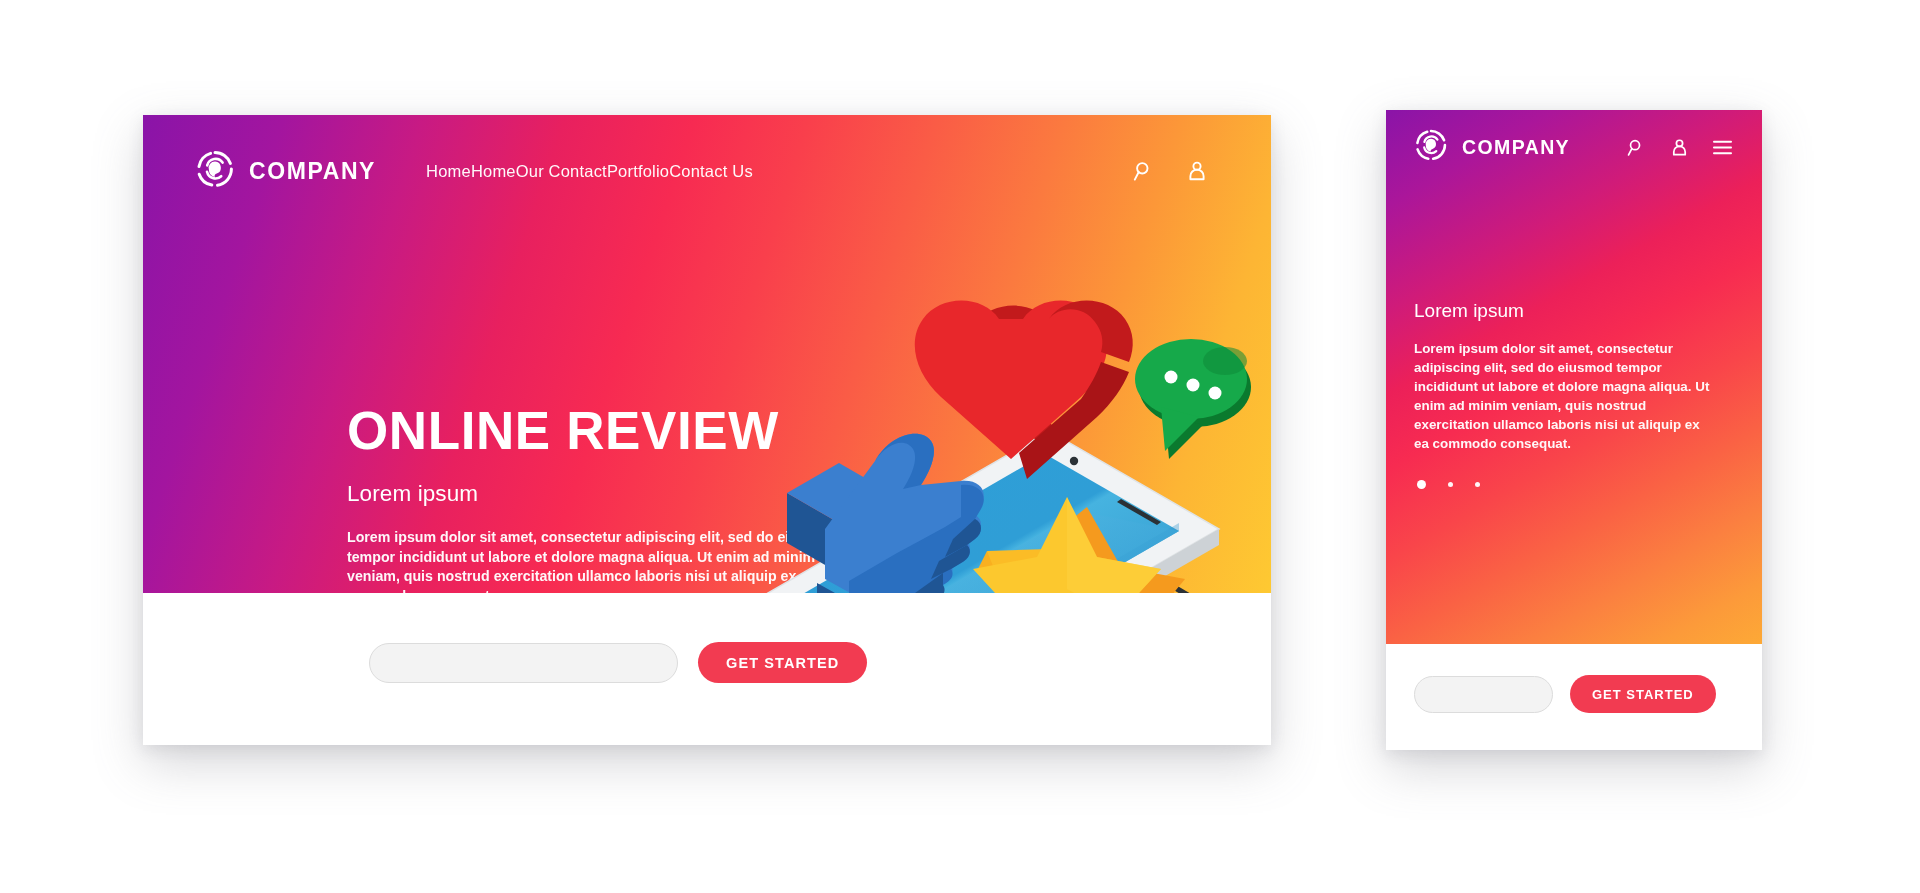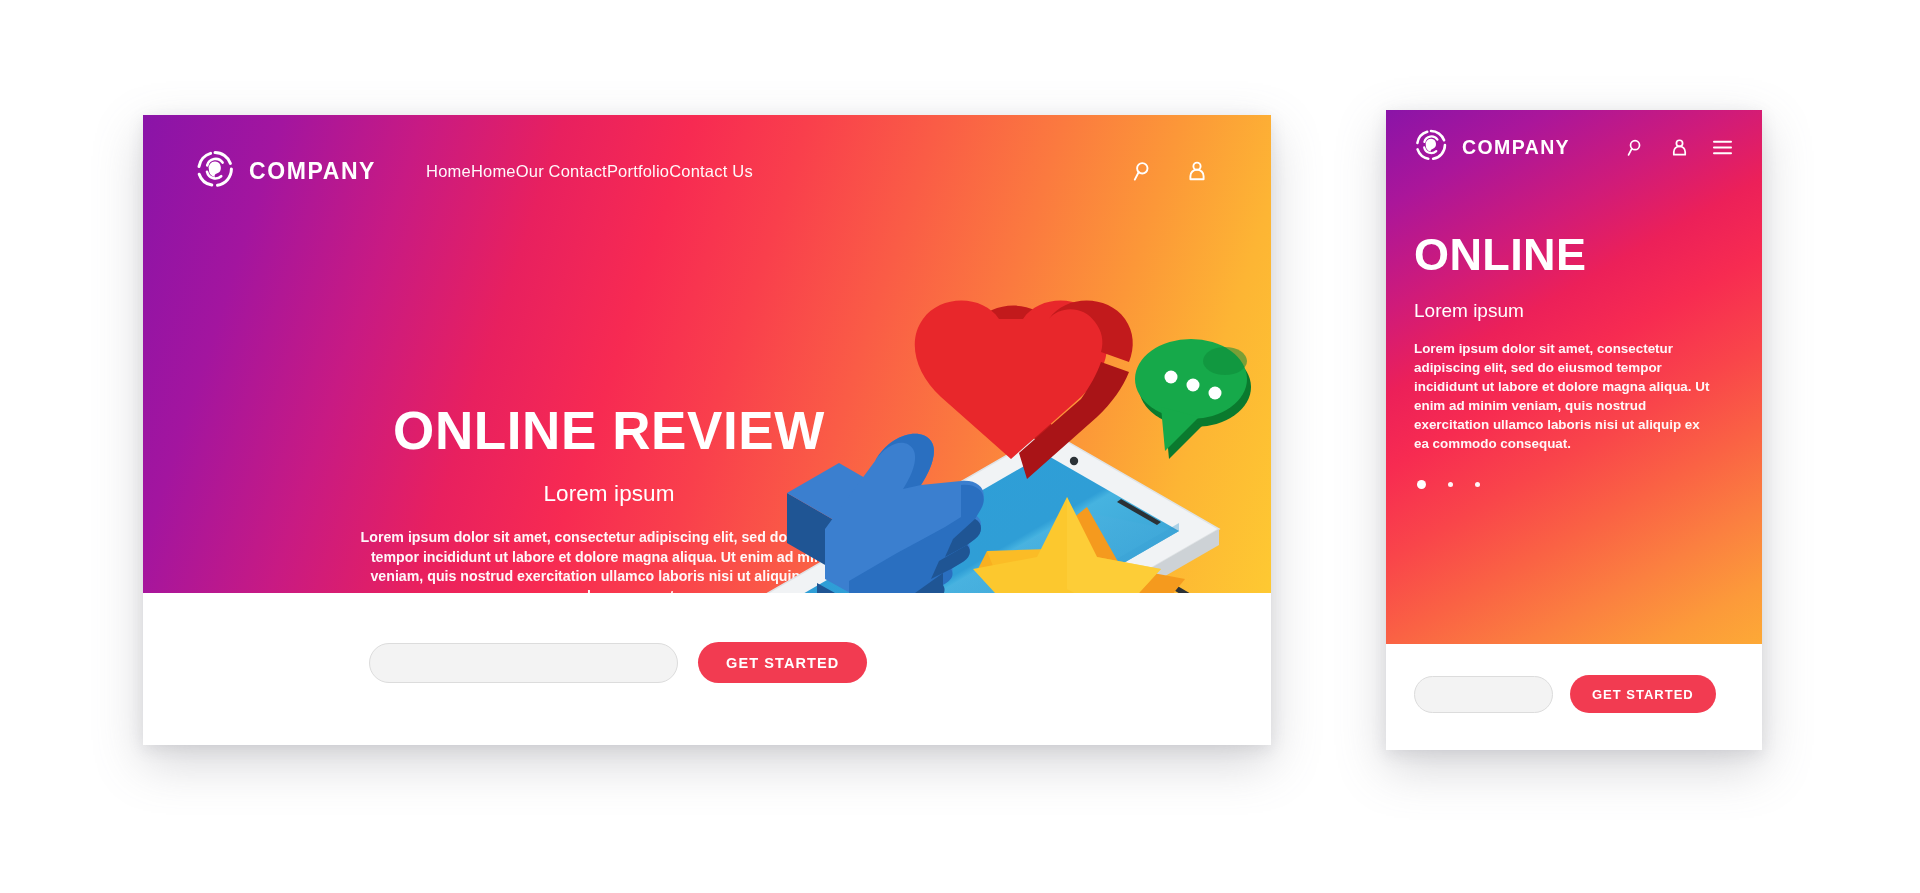--- a/index.html
+++ b/index.html
@@ -99,24 +99,23 @@
   }
 
   .icon-btn {
     width: 28px; height: 28px;
     display: flex; align-items: center; justify-content: center;
     cursor: pointer;
   }
 
   .hero-copy {
     position: absolute;
-    left: 216px;
+    left: 204px;
     top: 289px;
     width: 500px;
-    text-align: center;
   }
 
   .hero-title {
     color: #ffffff;
     font-size: 53px;
     font-weight: 700;
     letter-spacing: 0.6px;
     line-height: 1.02;
     white-space: nowrap;
   }
@@ -553,21 +552,21 @@
                 <line x1="2" y1="10" x2="20" y2="10"></line>
                 <line x1="2" y1="16" x2="20" y2="16"></line>
               </g>
             </svg>
           </span>
         </div>
       </div>
 
       <div class="mobile-copy">
         <h1 class="mobile-title">
-          <span>ONLINE</span><br>
+          <br>
         </h1>
         <div class="mobile-sub">Lorem ipsum</div>
         <p class="mobile-body">Lorem ipsum dolor sit amet, consectetur adipiscing elit, sed do eiusmod tempor incididunt ut labore et dolore magna aliqua. Ut enim ad minim veniam, quis nostrud exercitation ullamco laboris nisi ut aliquip ex ea commodo consequat.</p>
         <div class="mobile-dots">
           <span class="dot active"></span>
           <span class="dot small"></span>
           <span class="dot small"></span>
         </div>
       </div>
     </div>

